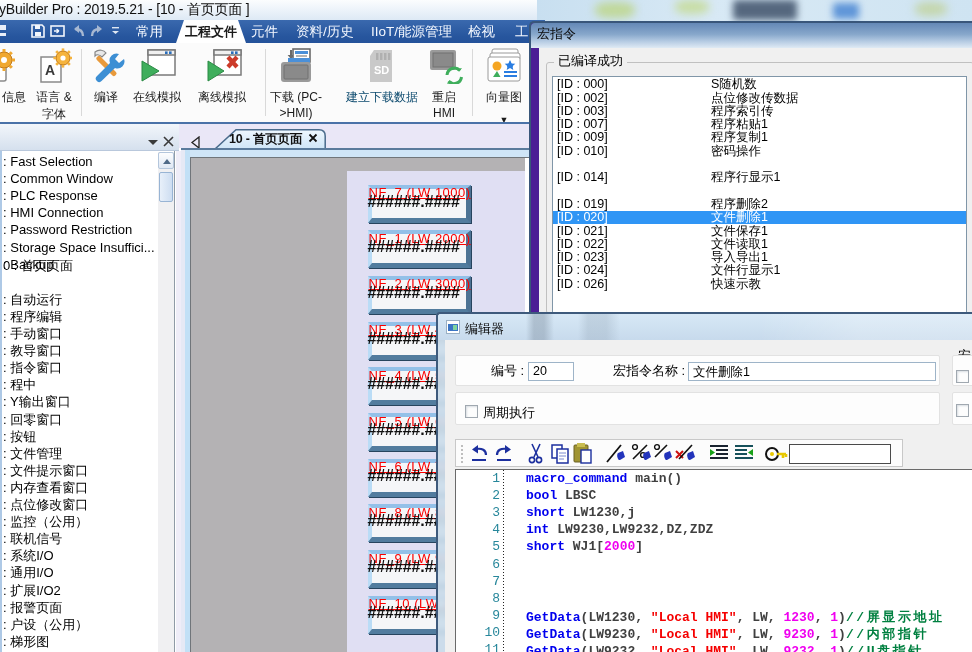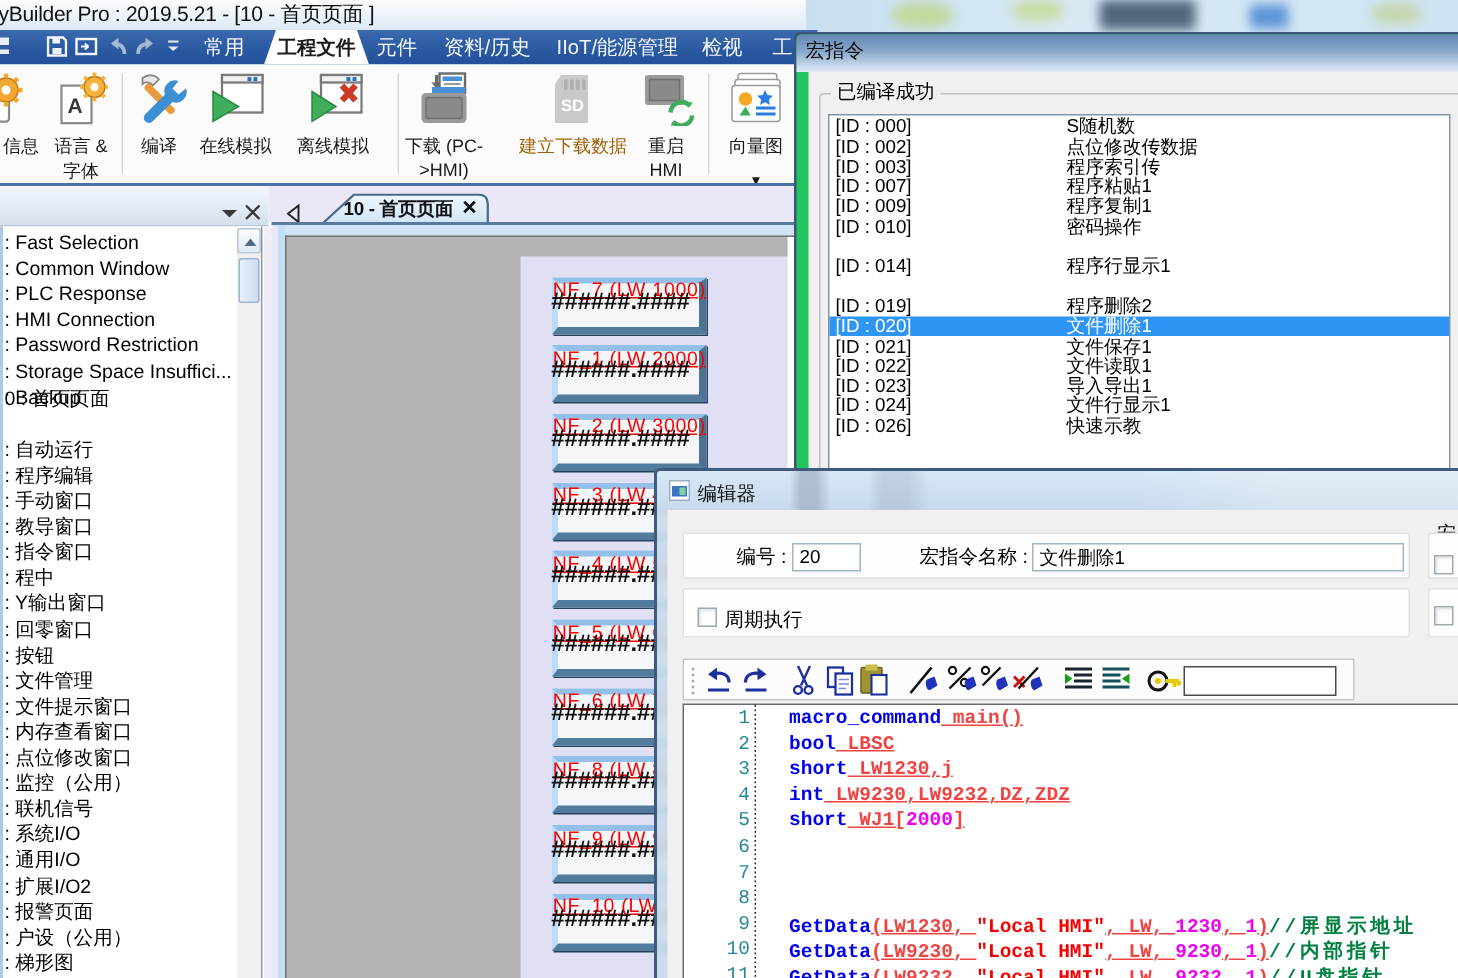--- a/index.html
+++ b/index.html
@@ -23,21 +23,21 @@
   .qicon { position:absolute; top:3px; }
   .tab { position:absolute; top:3px; font-size:13.5px; color:#f4f8ff; white-space:nowrap; }
   #activetab { position:absolute; left:176px; top:0px; width:70px; height:23px; background:#fff;
     clip-path:polygon(8px 0, calc(100% - 8px) 0, 100% 100%, 0 100%); }
   #activetab span { position:absolute; left:0; right:0; top:3px; text-align:center; font-size:13px; color:#1a1a1a; font-weight:bold; }
 
   
   #ribbon { left:0; top:43px; width:545px; height:79px; background:#fbfbfb; }
   .rsep { position:absolute; top:6px; bottom:6px; width:1px; background:#d9d9d9; }
   .rlabel { position:absolute; font-size:12px; color:#1a1a1a; text-align:center; white-space:nowrap; }
-  .rgray  { color:#a16207; }
+  .rgray  { color:#0c4a6e; }
   #ribbonline { left:0; top:122px; width:545px; height:2px; background:#4a72a8; }
 
   
   #pheader { left:0; top:124px; width:179px; height:27px;
     background:linear-gradient(#f2f6fb,#d5e0ee); border-bottom:1px solid #b9c8dc; }
   #tabbar { left:179px; top:124px; width:358px; height:24px; background:#eae7f7; }
   #doctab { position:absolute; left:36px; top:4.5px; width:112px; height:20px; }
   #doctab .t { position:absolute; left:14px; top:2px; font-size:12.5px; letter-spacing:-0.2px; font-weight:bold; color:#111; white-space:nowrap; }
 
   
@@ -65,21 +65,21 @@
   .nfbox { position:absolute; left:21px; width:103px; height:38px; background:#f5f6f8;
     border-top:4px solid #93c0e8; border-left:4px solid #badcf6; border-right:5px solid #4d7394; border-bottom:5px solid #527c9e;
     box-shadow:1px 1px 0 #27445e; }
   .nflabel { position:absolute; left:22px; font-size:13px; letter-spacing:0.5px; color:#fb0000; text-decoration:underline; white-space:nowrap; z-index:2; }
   .nfhash { position:absolute; left:21px; font-size:16px; font-weight:bold; color:#101010; letter-spacing:-0.1px;
     white-space:nowrap; z-index:3; }
 
   
   #macro { left:529px; top:21px; width:443px; height:291px; z-index:5;
     border-left:2px solid #39567a; border-top:2px solid #39567a;
-    background:#22c55e; border-top-left-radius:5px; }
+    background:#4c1d95; border-top-left-radius:5px; }
   #macrotitle { position:absolute; left:0; top:0; right:0; height:25px; border-top-left-radius:4px;
     background:linear-gradient(#6488b6,#87a7cb 45%,#b8cde4 75%,#dfeaf4); }
   #macrotitle span { position:absolute; left:6px; top:2px; font-size:13px; color:#0c0c0c; }
   #macroclient { position:absolute; left:8px; top:25px; right:0px; bottom:0; background:#f0f0f0; }
   #groupbox { position:absolute; left:7px; top:14px; right:-2px; bottom:-2px; border:1px solid #c0c0c0; border-radius:3px; }
   #grouplabel { position:absolute; left:7px; top:-11px; background:#f0f0f0; padding:0 4px; font-size:13px; color:#000; }
   #maclist { position:absolute; left:5px; top:13px; right:6px; bottom:-20px; background:#fff; border:1px solid #8096a8; }
   .mrow { position:absolute; left:0; right:0; height:13.3px; line-height:13.3px; font-size:12.5px; color:#000; }
   .mrow .id { position:absolute; left:4px; top:0; }
   .mrow .nm { position:absolute; left:158px; top:0; }
@@ -108,21 +108,21 @@
   #toolbar { position:absolute; left:10px; top:99px; width:448px; height:28px; background:#fcfcfc; border:1px solid #c8c8c8; }
   #searchbox { position:absolute; left:333px; top:4px; width:102px; height:20px; background:#fff; border:1px solid #4a4a4a; }
 
   #codearea { position:absolute; left:10px; top:129px; right:-2px; bottom:-2px; background:#fff;
     border:1px solid #6a6a6a; font-family:"Liberation Mono",monospace; font-size:13px; font-weight:bold; }
   .cl { position:absolute; left:0; right:0; height:17.1px; white-space:pre; }
   .cl .ln { position:absolute; left:0; width:44px; text-align:right; color:#27879b; font-weight:normal; }
   .cl .cd { position:absolute; left:70px; }
   #dotline { position:absolute; left:47px; top:0; bottom:0; width:1px;
     background-image:linear-gradient(#222 1px, transparent 1px); background-size:1px 3px; }
-  .kw { color:#0000ee; } .st { color:#f50000; } .nu { color:#f000f0; } .cm { color:#008040; letter-spacing:2.6px; } .pl { color:#ef4444;text-decoration:underline; }
+  .kw { color:#0000ee; } .st { color:#f50000; } .nu { color:#f000f0; } .cm { color:#008040; letter-spacing:2.6px; } .pl { color:#404040; }
 </style>
 </head>
 <body>
 
   <div class="abs" id="desktop">
     <div class="blob" style="left:58px;top:2px;width:40px;height:16px;background:#c0d89a;border-radius:40%;filter:blur(4px);"></div>
     <div class="blob" style="left:138px;top:0px;width:34px;height:14px;background:#c8dda4;border-radius:40%;filter:blur(4px);"></div>
     <div class="blob" style="left:196px;top:0px;width:64px;height:20px;background:#55677e;border-radius:3px;filter:blur(3.5px);"></div>
     <div class="blob" style="left:296px;top:3px;width:26px;height:16px;background:#5f95d8;border-radius:3px;filter:blur(3.5px);"></div>
     <div class="blob" style="left:378px;top:2px;width:32px;height:14px;background:#c4d6ac;border-radius:40%;filter:blur(4px);"></div>

